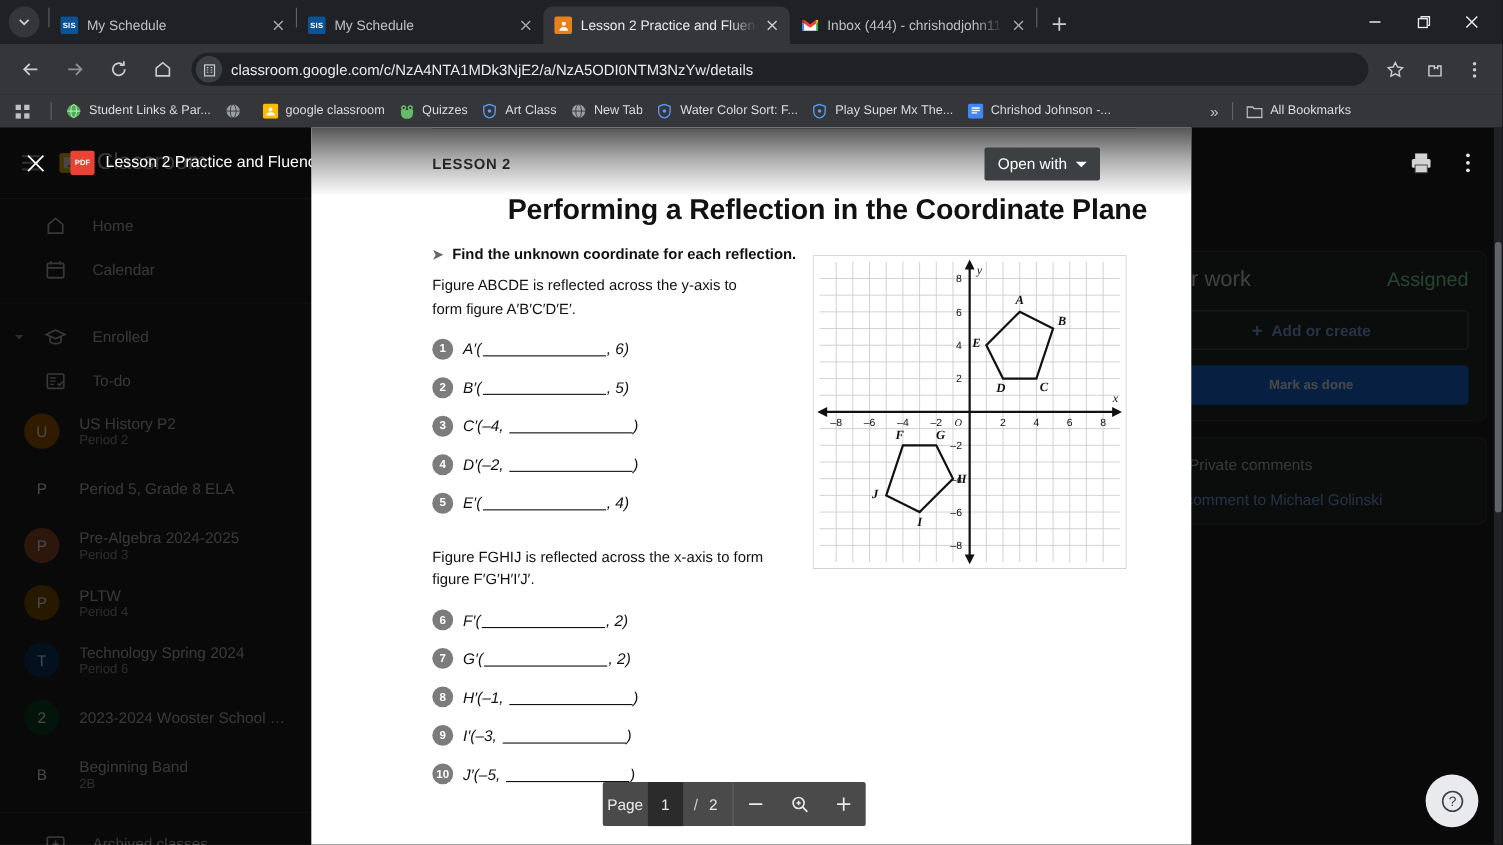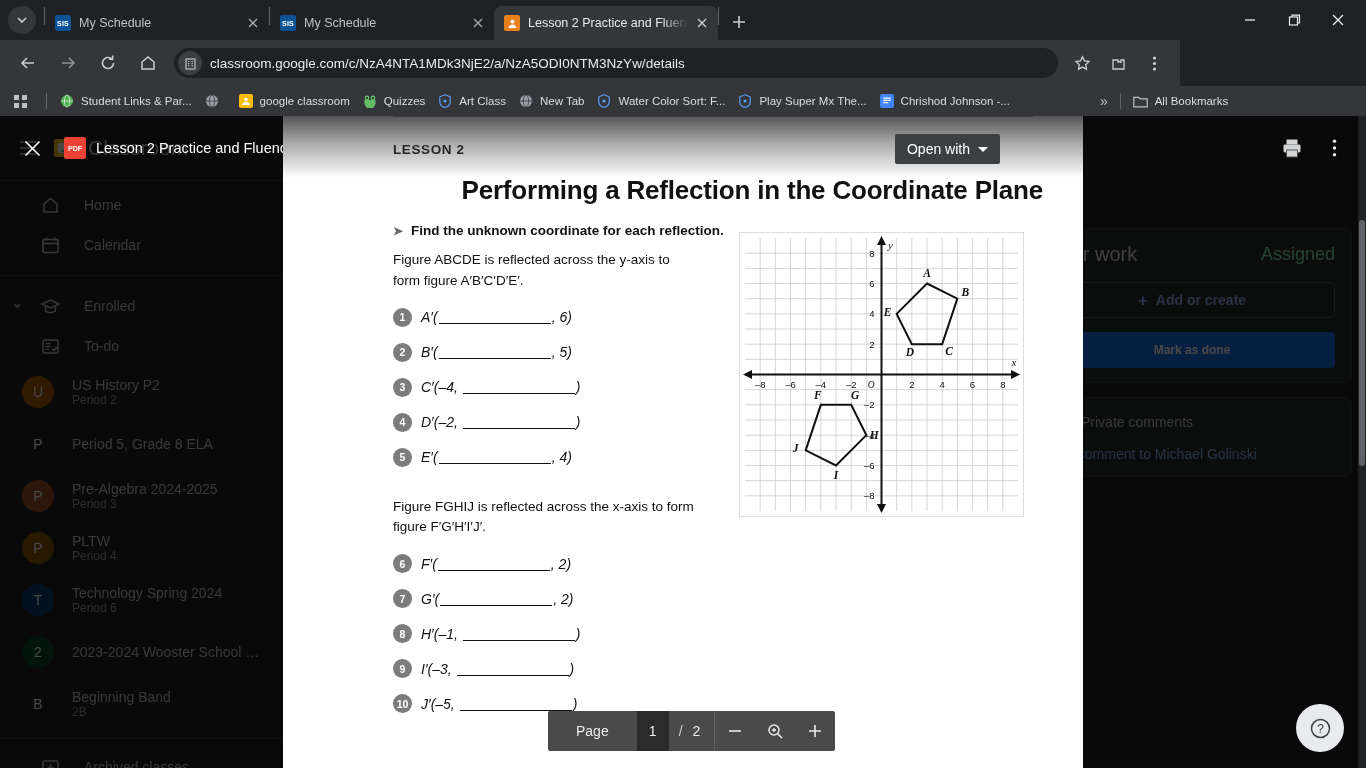--- a/index.html
+++ b/index.html
@@ -48,21 +48,21 @@
   .newtab-btn { width:28px; height:28px; margin:0 0 4px 6px; display:flex; align-items:center; justify-content:center; cursor:pointer; }
   .winctl { margin-left:auto; display:flex; align-items:center; height:40px; padding-right:6px; }
   .winctl div { width:44px; height:32px; display:flex; align-items:center; justify-content:center; cursor:pointer; }
 
   
   .fav-sis { background:#0b5394; color:#fff; font-size:7px; letter-spacing:.2px; }
   .fav-pdfp { background:#e8811c; color:#fff; }
 
   
   .omnibar {
-    position:absolute; left:0; top:40px; width:1180px; height:46px;
+    position:absolute; left:0; top:40px; width:1366px; height:46px;
     background:#35363a; display:flex; align-items:center; padding:0 8px;
   }
   .navbtn { width:32px; height:32px; margin:0 4px; display:flex; align-items:center; justify-content:center; border-radius:16px; cursor:pointer; color:#c9cdd1;}
   .urlbox {
     flex:1 1 auto; height:30px; background:#202124; border-radius:15px;
     display:flex; align-items:center; padding:0 10px 0 4px; margin:0 6px;
     color:#e8eaed; font-size:13.5px; overflow:hidden;
   }
   .urlicon {
     width:24px; height:24px; border-radius:12px; background:#3c4043;
@@ -159,21 +159,21 @@
   .qtext { font-style:italic; white-space:nowrap; }
   .blank { display:inline-block; border-bottom:1.3px solid #111; width:112px; vertical-align:-2px; margin:0 1px; }
   .grid-wrap { width:288px; }
 
   
   .pdf-toolbar {
     position:absolute; left:548px; top:595px; height:40px; background:#4a4a4a;
     border-radius:2px; display:flex; align-items:center; color:#e8eaed; font-size:14px;
     z-index:20; pointer-events:auto;
   }
-  .tb-label { padding:0 28px; }
+  .tb-label { padding:0 4px; }
   .tb-pagebox { width:32px; height:40px; background:#2b2b2b; display:flex; align-items:center; justify-content:center; cursor:text;}
   .tb-slash { padding:0 10px; color:#cfcfcf; }
   .tb-total { padding-right:14px; }
   .tb-div { width:1px; height:40px; background:#5f6368; }
   .tb-btn { width:40px; height:40px; display:flex; align-items:center; justify-content:center; cursor:pointer; }
 
   
   .help-fab {
     position:absolute; right:22px; bottom:16px; width:48px; height:48px; border-radius:24px;
     background:#e8eaed; display:flex; align-items:center; justify-content:center; z-index:60; cursor:pointer;
@@ -225,20 +225,38 @@
             </svg>
         </span>
         <span class="tab-title">Lesson 2 Practice and Fluenc</span>
         <span class="tab-close">
           <svg width="10" height="10" viewBox="0 0 10 10">
               <path d="M1 1l8 8M9 1l-8 8" stroke="#e8eaed" stroke-width="1.3"></path>
             </svg>
         </span>
       </div>
 
+      <div class="tab" style="width:224px">
+        <span class="favicon" style="background:transparent">
+          <svg width="15" height="11" viewBox="0 0 15 11">
+            <path d="M1 10V2l6.5 4.6L14 2v8z" fill="#fff"></path>
+            <path d="M0 1.3A1.3 1.3 0 0 1 1.3 0H2l5.5 4L13 0h.7A1.3 1.3 0 0 1 15 1.3V2L7.5 7.3 0 2z" fill="#ea4335"></path>
+            <path d="M0 2v8h2V3.5z" fill="#4285f4"></path>
+            <path d="M13 3.5V10h2V2z" fill="#34a853"></path>
+            <path d="M0 1.3C0 .6.6 0 1.3 0H2v3.5L0 2z" fill="#c5221f"></path>
+            <path d="M15 1.3c0-.7-.6-1.3-1.3-1.3H13v3.5L15 2z" fill="#fbbc04"></path>
+          </svg>
+        </span>
+        <span class="tab-title">Inbox (444) - chrishodjohn11</span>
+        <span class="tab-close">
+          <svg width="10" height="10" viewBox="0 0 10 10">
+              <path d="M1 1l8 8M9 1l-8 8" stroke="#bdc1c6" stroke-width="1.3"></path>
+            </svg>
+        </span>
+      </div>
       <div class="tab-sep"></div>
       <div class="newtab-btn">
         <svg width="14" height="14" viewBox="0 0 14 14">
             <path d="M7 1v12M1 7h12" stroke="#c9cdd1" stroke-width="1.6"></path>
           </svg>
       </div>
     </div>
 
     <div class="winctl">
       <div>

